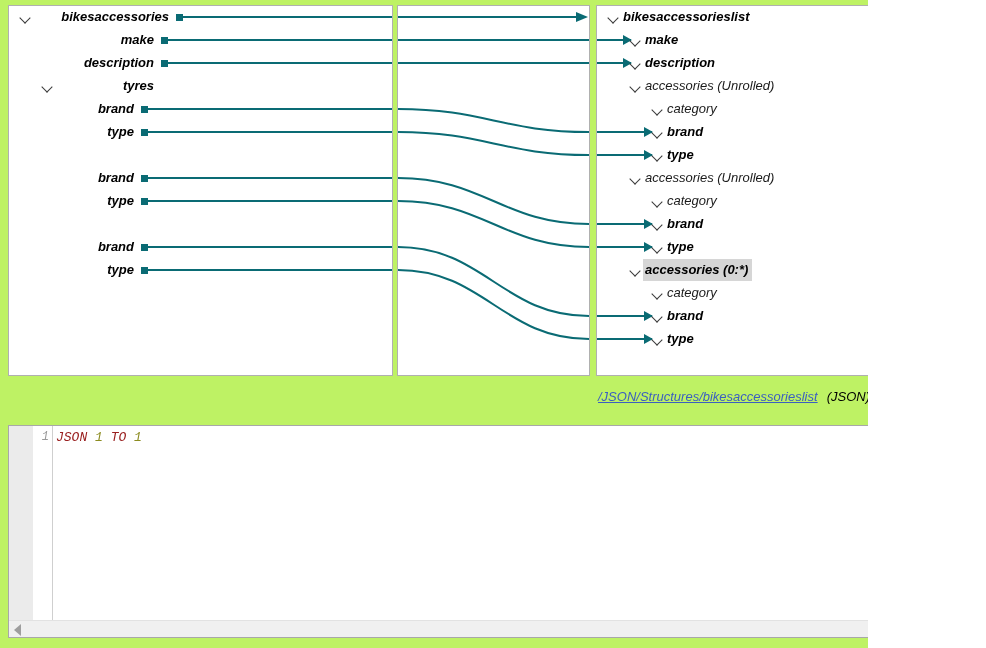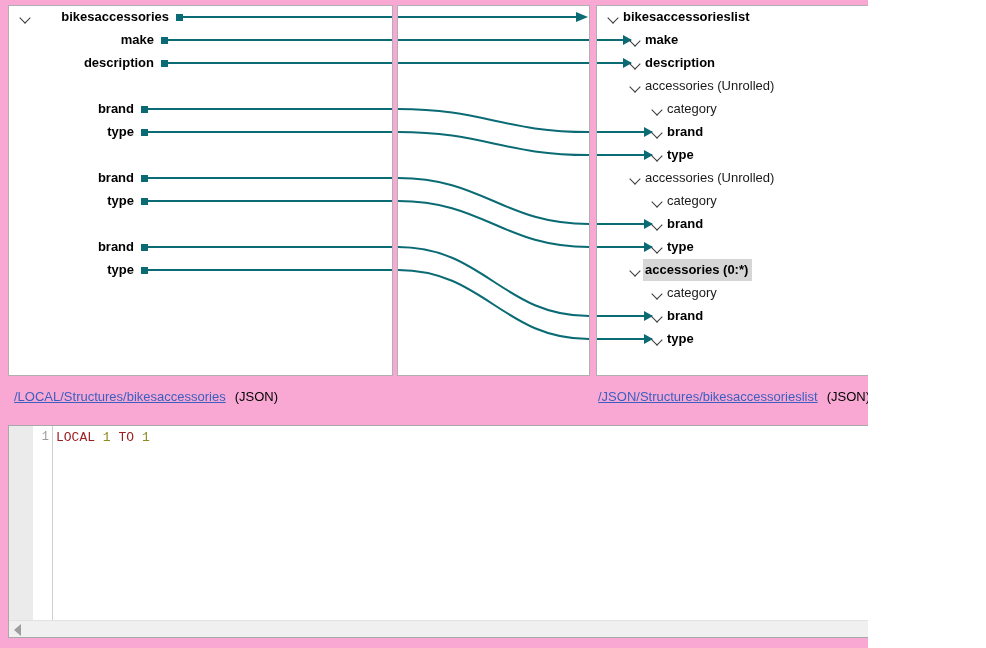--- a/index.html
+++ b/index.html
@@ -7,21 +7,22 @@
     margin: 0;
     padding: 0;
     background: #ffffff;
     font-family: "Liberation Sans", sans-serif;
   }
   #root {
     position: relative;
     width: 868px;
     height: 648px;
     overflow: hidden;
-    background: #f9a8d4;
+    background: #bef264;
+    font-style: italic;
   }
 
   
   .panel {
     position: absolute;
     background: #ffffff;
     border: 1px solid #b0b0b0;
     box-sizing: border-box;
     overflow: hidden;
   }
@@ -232,20 +233,24 @@
         <div class="row src" style="top: 24px; left: 0px; width: 150px;">
           <span class="lbl b">make</span>
         </div>
         <div class="stub-sq" style="left: 152px; top: 31px;"></div>
         <div class="stub" style="left: 158px; top: 33px; width: 225px;"></div>
         <div class="row src" style="top: 47px; left: 0px; width: 150px;">
           <span class="lbl b">description</span>
         </div>
         <div class="stub-sq" style="left: 152px; top: 54px;"></div>
         <div class="stub" style="left: 158px; top: 56px; width: 225px;"></div>
+        <div class="row src" style="top: 70px; left: 0px; width: 150px;">
+          <span class="chev" style="position: absolute; left: 32px;"></span>
+          <span class="lbl b">tyres</span>
+        </div>
         <div class="row src" style="top: 93px; left: 0px; width: 130px;">
           <span class="lbl b">brand</span>
         </div>
         <div class="stub-sq" style="left: 132px; top: 100px;"></div>
         <div class="stub" style="left: 138px; top: 102px; width: 245px;"></div>
         <div class="row src" style="top: 116px; left: 0px; width: 130px;">
           <span class="lbl b">type</span>
         </div>
         <div class="stub-sq" style="left: 132px; top: 123px;"></div>
         <div class="stub" style="left: 138px; top: 125px; width: 245px;"></div>
@@ -353,33 +358,30 @@
           <span><span class="lbl b">brand</span></span>
         </div>
         <div class="tarrow" style="left: 0px; top: 332px; width: 55px;"></div>
         <div class="row" style="top: 323px; left: 54px;">
           <span class="chev"></span>
           <span><span class="lbl b">type</span></span>
         </div>
       </div>
   </div>
 
-  <div class="filelink-wrap" style="left:14px; top:389px;">
-    <span class="filelink">/LOCAL/Structures/bikesaccessories</span><span class="filetype">(JSON)</span>
-  </div>
 
   <div class="filelink-wrap" style="left:598px; top:389px;">
     <span class="filelink">/JSON/Structures/bikesaccessorieslist</span><span class="filetype">(JSON)</span>
   </div>
 
   <div id="editor">
     <div id="gutter"></div>
     <div id="linenums">1</div>
     <div id="vsep"></div>
-    <div id="code"><span class="kw">LOCAL</span><span> </span><span class="num">1</span><span> </span><span class="kw">TO</span><span> </span><span class="num">1</span></div>
+    <div id="code"><span class="kw">JSON</span><span> </span><span class="num">1</span><span> </span><span class="kw">TO</span><span> </span><span class="num">1</span></div>
 
     <div class="sb-v">
       <div class="tri tri-up"></div>
       <div class="tri tri-down"></div>
     </div>
     <div class="sb-h">
       <div class="tri tri-left"></div>
       <div class="tri tri-right"></div>
     </div>
     <div class="sb-corner"></div>

